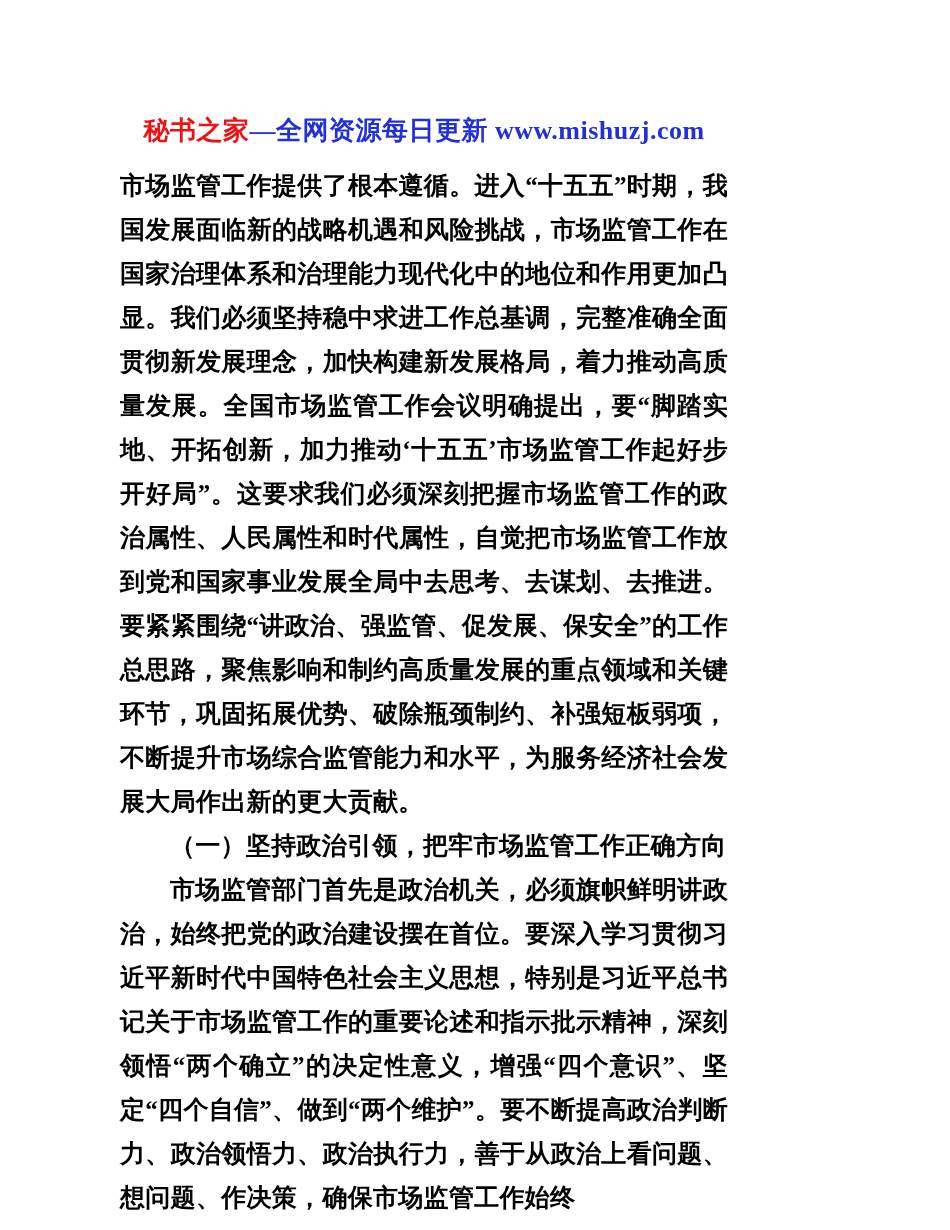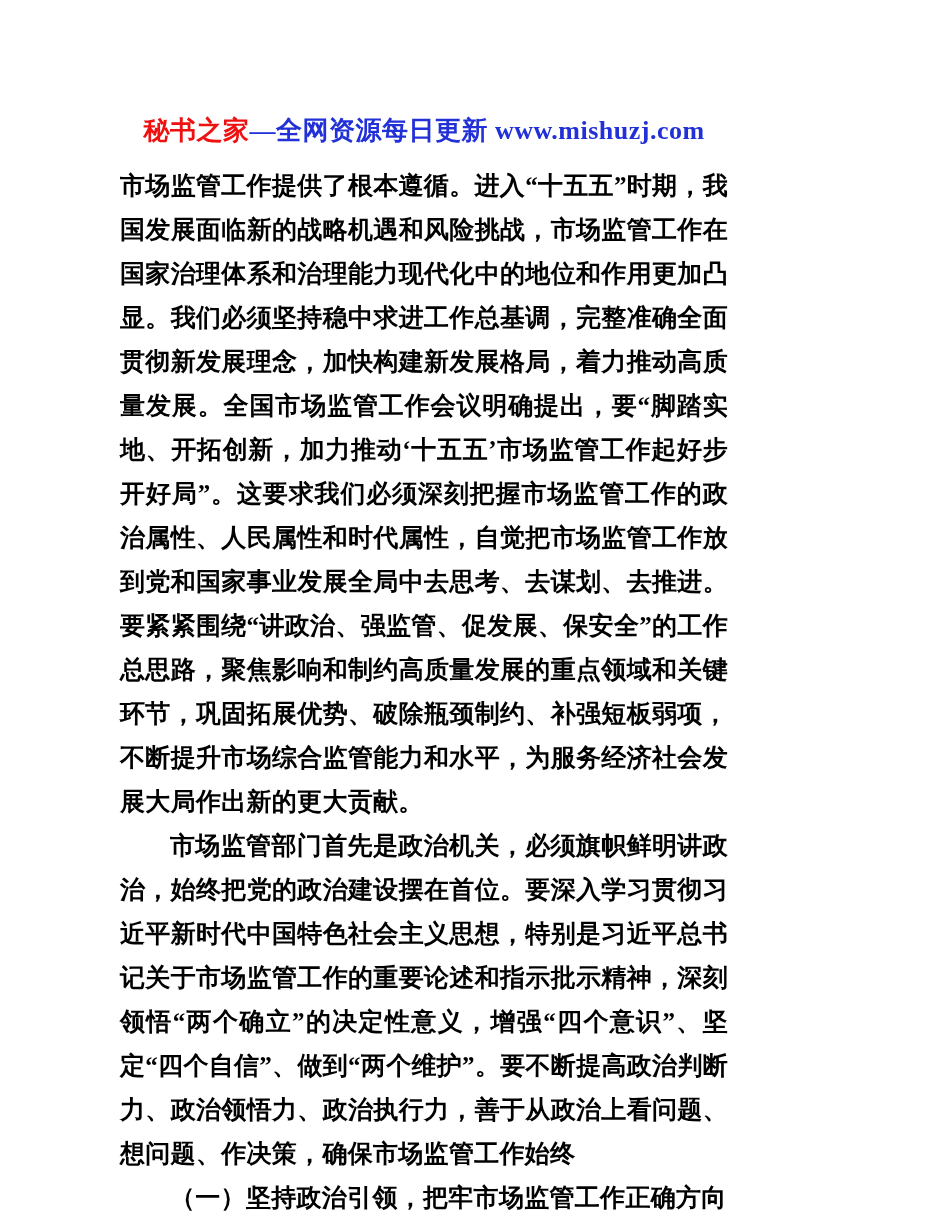--- a/index.html
+++ b/index.html
@@ -49,17 +49,17 @@
 <body>
 
 <div class="page">
 
   <div class="header">
     <span class="brand">秘书之家</span><span class="tagline">—全网资源每日更新 </span><a class="url">www.mishuzj.com</a>
   </div>
 
   <div class="content">
     <p>市场监管工作提供了根本遵循。进入“十五五”时期，我国发展面临新的战略机遇和风险挑战，市场监管工作在国家治理体系和治理能力现代化中的地位和作用更加凸显。我们必须坚持稳中求进工作总基调，完整准确全面贯彻新发展理念，加快构建新发展格局，着力推动高质量发展。全国市场监管工作会议明确提出，要“脚踏实地、开拓创新，加力推动‘十五五’市场监管工作起好步开好局”。这要求我们必须深刻把握市场监管工作的政治属性、人民属性和时代属性，自觉把市场监管工作放到党和国家事业发展全局中去思考、去谋划、去推进。要紧紧围绕“讲政治、强监管、促发展、保安全”的工作总思路，聚焦影响和制约高质量发展的重点领域和关键环节，巩固拓展优势、破除瓶颈制约、补强短板弱项，不断提升市场综合监管能力和水平，为服务经济社会发展大局作出新的更大贡献。</p>
+    <p class="indent">（一）坚持政治引领，把牢市场监管工作正确方向</p>
     <p class="indent">市场监管部门首先是政治机关，必须旗帜鲜明讲政治，始终把党的政治建设摆在首位。要深入学习贯彻习近平新时代中国特色社会主义思想，特别是习近平总书记关于市场监管工作的重要论述和指示批示精神，深刻领悟“两个确立”的决定性意义，增强“四个意识”、坚定“四个自信”、做到“两个维护”。要不断提高政治判断力、政治领悟力、政治执行力，善于从政治上看问题、想问题、作决策，确保市场监管工作始终</p>
-    <p class="indent">（一）坚持政治引领，把牢市场监管工作正确方向</p>
   </div>
 
 </div>
 
 </body></html>

